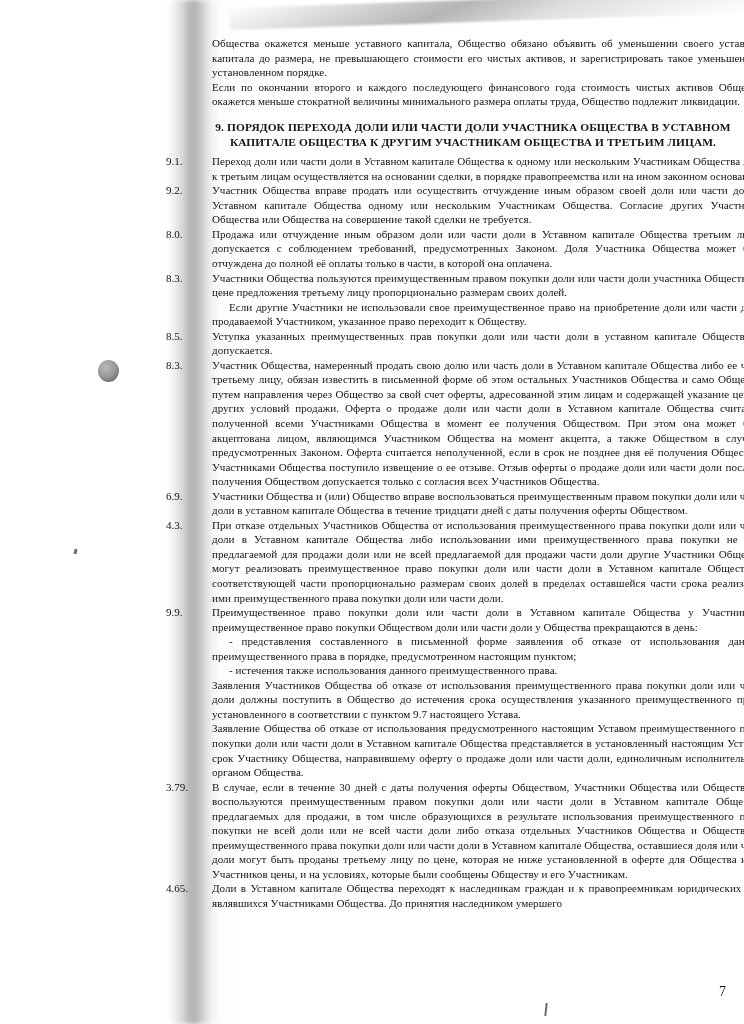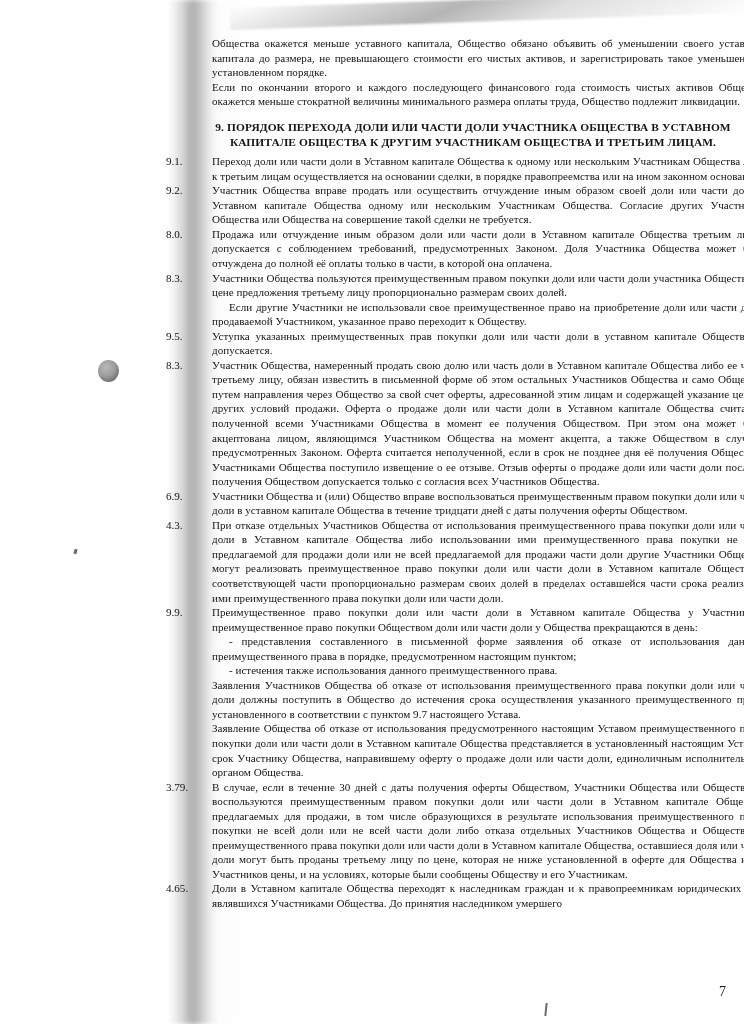--- a/index.html
+++ b/index.html
@@ -178,21 +178,21 @@
       <span>Продажа или отчуждение иным образом доли или части доли в Уставном капитале Общества третьим лицам допускается с соблюдением требований, предусмотренных Законом. Доля Участника Общества может быть отчуждена до полной её оплаты только в части, в которой она оплачена.</span>
     </p>
     <p class="para">
       <span class="num">8.3.</span>
       <span>Участники Общества пользуются преимущественным правом покупки доли или части доли участника Общества по цене предложения третьему лицу пропорционально размерам своих долей.</span>
     </p>
     <p class="para nonum">
       <span class="lead-indent"></span><span>Если другие Участники не использовали свое преимущественное право на приобретение доли или части доли, продаваемой Участником, указанное право переходит к Обществу.</span>
     </p>
     <p class="para">
-      <span class="num">9.5.</span>
+      <span class="num">8.5.</span>
       <span>Уступка указанных преимущественных прав покупки доли или части доли в уставном капитале Общества не допускается.</span>
     </p>
     <p class="para">
       <span class="num">8.3.</span>
       <span>Участник Общества, намеренный продать свою долю или часть доли в Уставном капитале Общества либо ее часть третьему лицу, обязан известить в письменной форме об этом остальных Участников Общества и само Общество путем направления через Общество за свой счет оферты, адресованной этим лицам и содержащей указание цены и других условий продажи. Оферта о продаже доли или части доли в Уставном капитале Общества считается полученной всеми Участниками Общества в момент ее получения Обществом. При этом она может быть акцептована лицом, являющимся Участником Общества на момент акцепта, а также Обществом в случаях, предусмотренных Законом. Оферта считается неполученной, если в срок не позднее дня её получения Обществом Участниками Общества поступило извещение о ее отзыве. Отзыв оферты о продаже доли или части доли после её получения Обществом допускается только с согласия всех Участников Общества.</span>
     </p>
     <p class="para">
       <span class="num">6.9.</span>
       <span>Участники Общества и (или) Общество вправе воспользоваться преимущественным правом покупки доли или части доли в уставном капитале Общества в течение тридцати дней с даты получения оферты Обществом.</span>
     </p>

